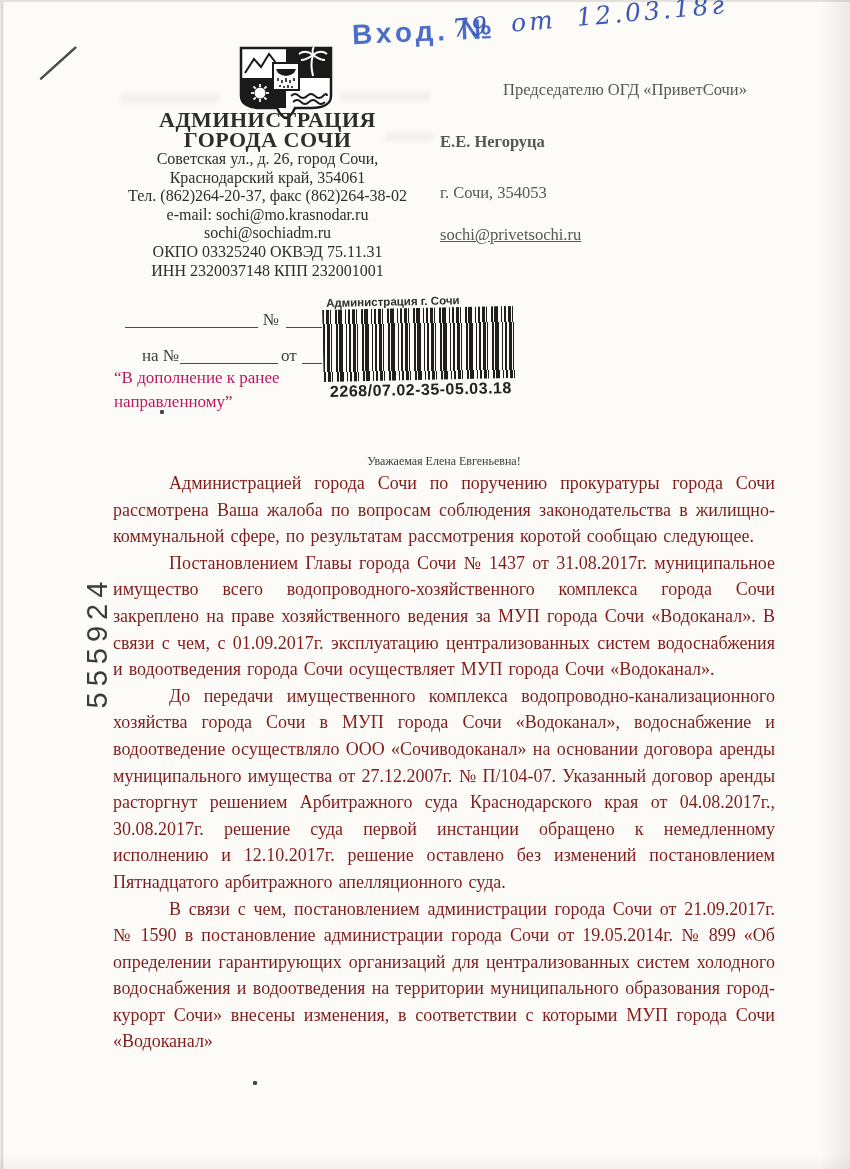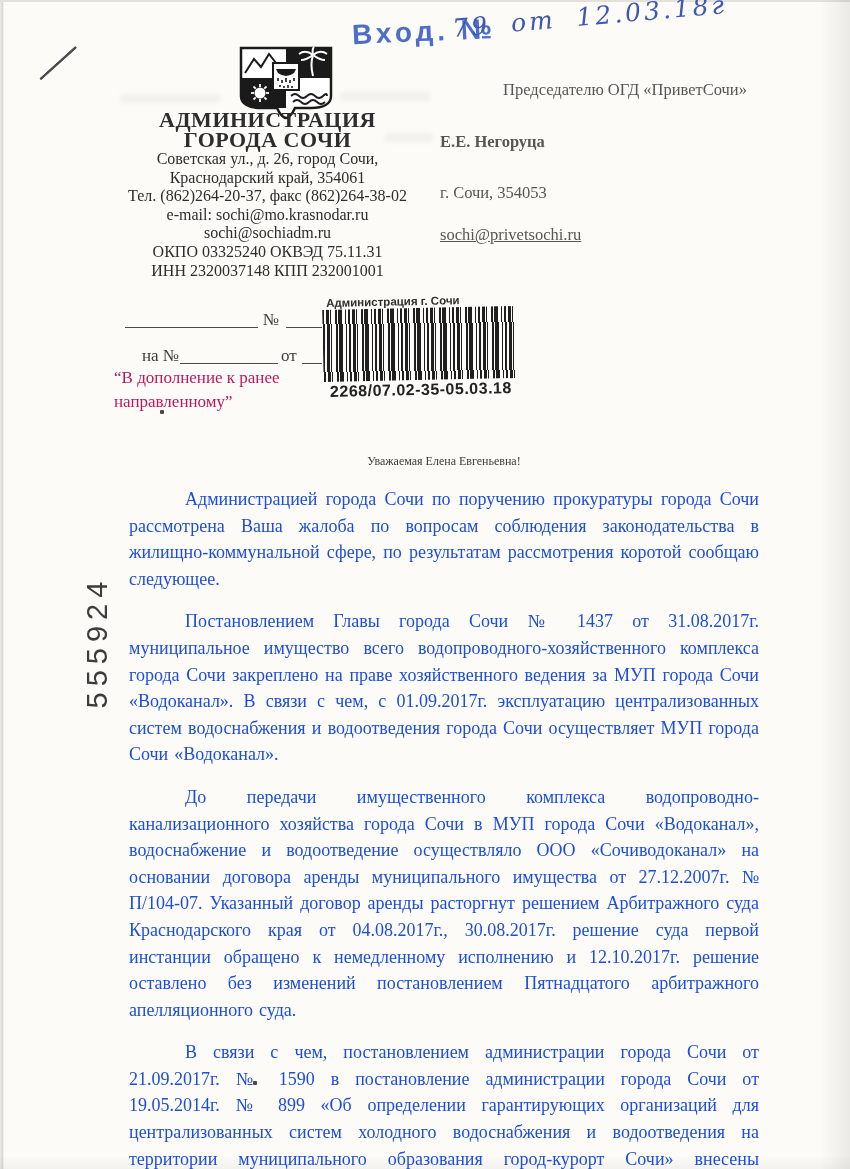--- a/index.html
+++ b/index.html
@@ -62,22 +62,22 @@
     font-size:16px;letter-spacing:.5px;color:#222;text-align:center;margin-top:1px;}
 
   .reg-number{position:absolute;left:97px;top:642px;
     font-family:"Liberation Sans",sans-serif;font-size:29px;letter-spacing:6px;color:#3c3c3c;
     transform:translate(-50%,-50%) rotate(-90deg);white-space:nowrap;}
 
   .salutation{position:absolute;left:113px;top:426px;width:662px;text-align:center;
     font-size:12px;color:#3a3a3a;margin-top:28px;}
 
   .body-text{position:absolute;left:113px;top:470px;width:662px;}
-  .body-text p{margin:16px;font-size:18px;line-height:26.6px;text-align:justify;
-    text-indent:56px;color:#1d4ed8;word-spacing:1.5px;}
+  .body-text p{margin:0;font-size:18px;line-height:26.6px;text-align:justify;
+    text-indent:56px;color:#7f1d1d;word-spacing:1.5px;}
 
   .artifact-dot{position:absolute;width:4px;height:4px;background:#4a4a4a;border-radius:1px;}
   .bleed{position:absolute;background:#9a9a96;opacity:.10;filter:blur(2px);border-radius:2px;}
 </style>
 </head>
 <body>
 
 <div class="page">
 
   <div class="edge-left"></div>

